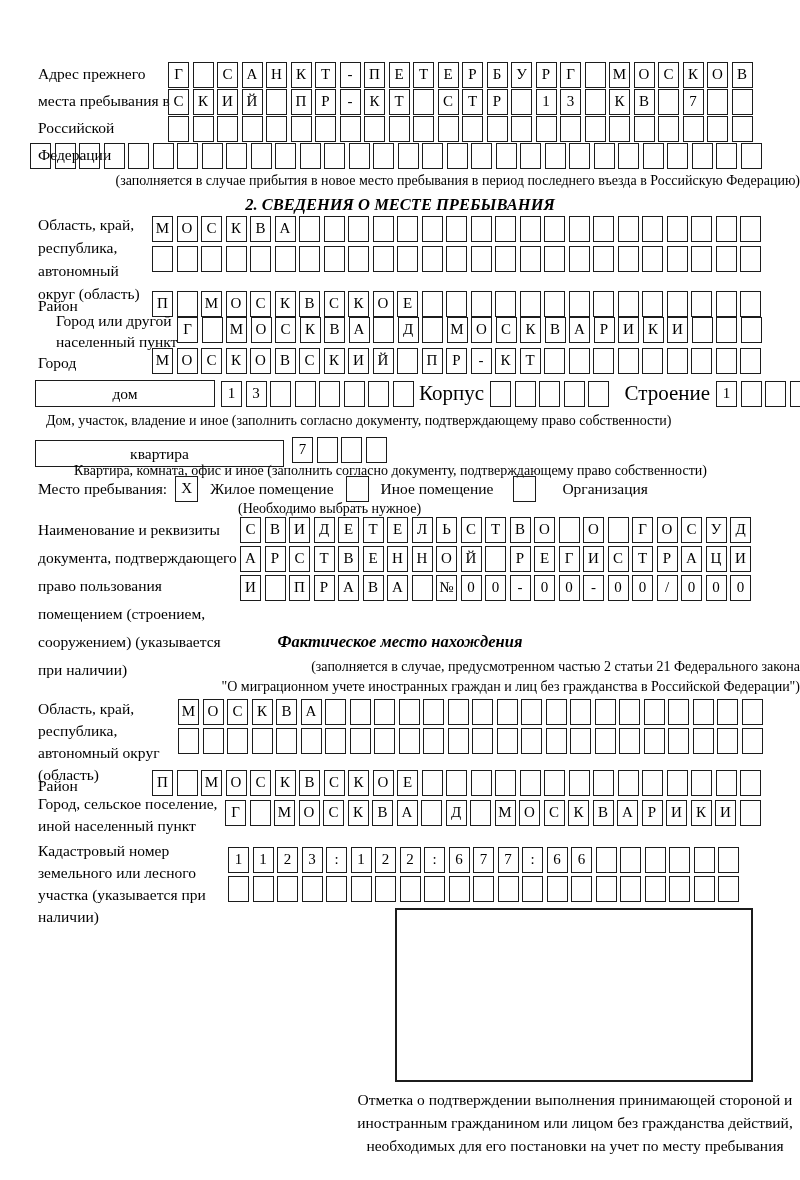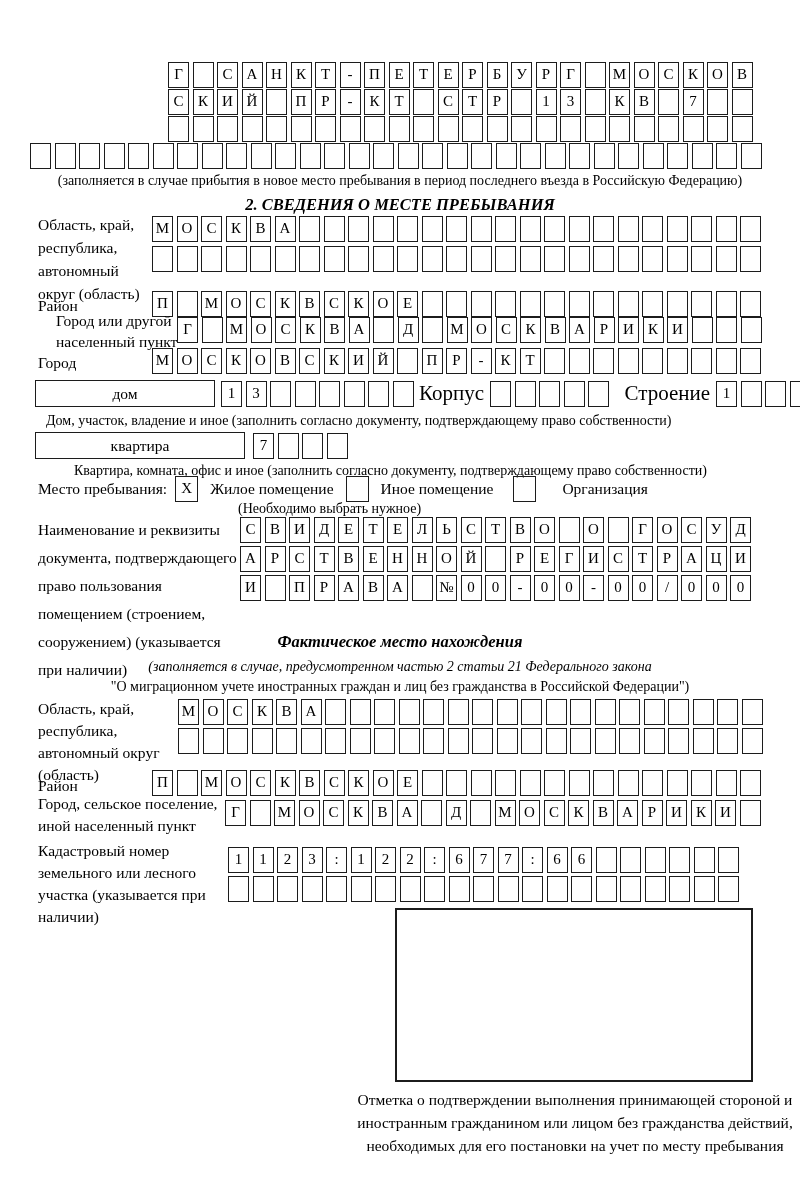--- a/index.html
+++ b/index.html
@@ -11,30 +11,31 @@
   .grid{display:flex;white-space:nowrap;}
   .cell{display:inline-block;box-sizing:border-box;width:21px;height:26px;margin-right:3.5px;
         border:1.5px solid #1c1c1c;font-size:15px;line-height:23px;text-align:center;
         font-family:"Liberation Serif","DejaVu Serif",serif;}
   .wide-box{box-sizing:border-box;height:27px;border:1.5px solid #1c1c1c;display:flex;
         align-items:center;justify-content:center;font-size:15.5px;}
   .mid-label{font-size:21px;line-height:27px;}
   .checkbox{display:inline-block;box-sizing:border-box;width:23px;height:26px;border:1.5px solid #1c1c1c;
         font-size:15px;line-height:23px;text-align:center;}
   .title{font-size:16.5px;font-weight:bold;text-align:center;width:100%;font-style:italic;}
-  .center-cap{text-align:center;width:100%;}
+  .center-cap{text-align:right;width:100%;}
   .stamp-box{box-sizing:border-box;border:2px solid #1c1c1c;background:#fff;}
   .row-flex{display:flex;align-items:center;}
 </style>
 </head>
 <body>
 
 <div class="page">
 
 
+  <div class="abs lbl" style="top:60px;left:38px;width:132px;line-height:27px;">Адрес прежнего места пребывания в Российской Федерации</div>
   <div class="abs grid" style="top:62px;left:168px;">
       <span class="cell">Г</span>
       <span class="cell"></span>
       <span class="cell">С</span>
       <span class="cell">А</span>
       <span class="cell">Н</span>
       <span class="cell">К</span>
       <span class="cell">Т</span>
       <span class="cell">-</span>
       <span class="cell">П</span>
@@ -308,21 +309,21 @@
     <div class="grid">
         <span class="cell">1</span>
         <span class="cell"></span>
         <span class="cell"></span>
         <span class="cell"></span>
       </div>
   </div>
   <div class="abs cap" style="top:412px;left:26px;margin-left:20px;">Дом, участок, владение и иное (заполнить согласно документу, подтверждающему право собственности)</div>
 
   <div class="abs row-flex" style="top:432px;left:35px;">
-    <div class="wide-box" style="width:210px;margin-right:8px;">квартира</div>
+    <div class="wide-box" style="width:249px;margin-right:8px;margin-top:8px;">квартира</div>
     <div class="grid">
         <span class="cell">7</span>
         <span class="cell"></span>
         <span class="cell"></span>
         <span class="cell"></span>
       </div>
   </div>
   <div class="abs cap" style="top:462px;left:38px;margin-left:36px;">Квартира, комната, офис и иное (заполнить согласно документу, подтверждающему право собственности)</div>
 
   <div class="abs row-flex" style="top:476px;left:38px;">
@@ -401,21 +402,21 @@
       <span class="cell">-</span>
       <span class="cell">0</span>
       <span class="cell">0</span>
       <span class="cell">/</span>
       <span class="cell">0</span>
       <span class="cell">0</span>
       <span class="cell">0</span>
     </div>
 
   <div class="abs title" style="top:632px;left:0;">Фактическое место нахождения</div>
-  <div class="abs cap center-cap" style="top:658px;left:0;font-style:italic;">(заполняется в случае, предусмотренном частью 2 статьи 21 Федерального закона</div>
+  <div class="abs cap center-cap" style="top:658px;left:0;">(заполняется в случае, предусмотренном частью 2 статьи 21 Федерального закона</div>
   <div class="abs cap center-cap" style="top:678px;left:0;">"О миграционном учете иностранных граждан и лиц без гражданства в Российской Федерации")</div>
 
   <div class="abs lbl" style="top:698px;left:38px;width:150px;line-height:22px;">Область, край, республика, автономный округ (область)</div>
   <div class="abs grid" style="top:699px;left:178px;">
       <span class="cell">М</span>
       <span class="cell">О</span>
       <span class="cell">С</span>
       <span class="cell">К</span>
       <span class="cell">В</span>
       <span class="cell">А</span>

